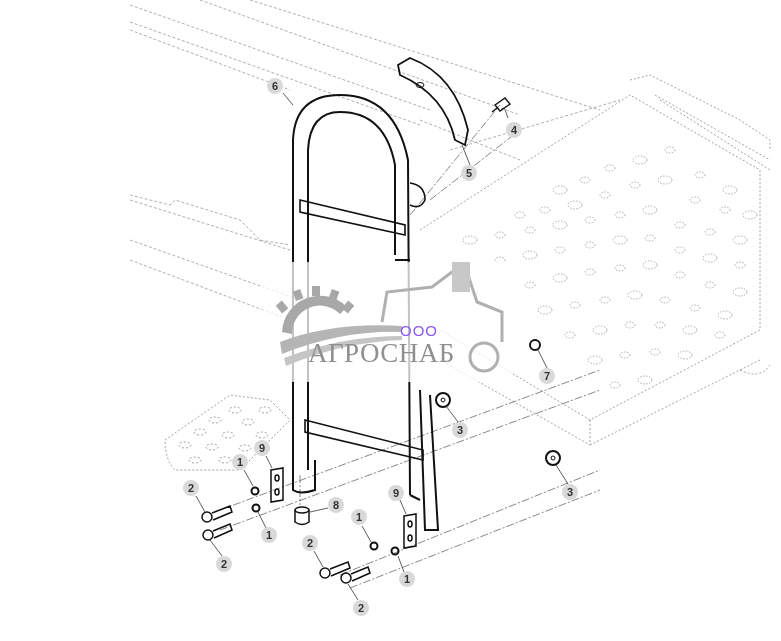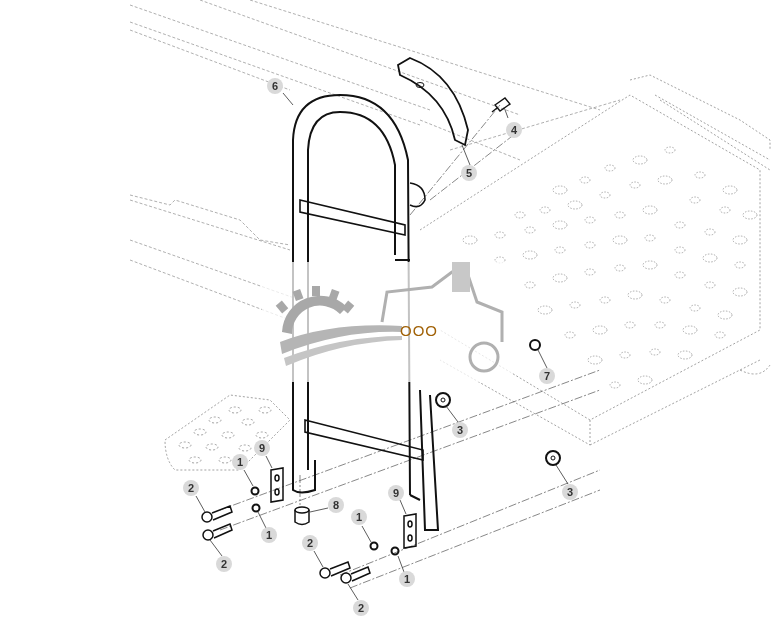--- a/index.html
+++ b/index.html
@@ -1,20 +1,20 @@
 <!DOCTYPE html>
 <html><head>
 <meta charset="utf-8">
 <style>
   html,body{margin:0;padding:0;background:#fff;}
   body{width:781px;height:641px;overflow:hidden;position:relative;font-family:"Liberation Sans",sans-serif;}
   #canvas{position:absolute;left:0;top:0;width:781px;height:641px;}
   .callout{position:absolute;width:16px;height:16px;border-radius:50%;background:#d9d9d9;color:#333;font-size:11px;font-weight:bold;line-height:16px;text-align:center;}
   .watermark{position:absolute;left:262px;top:262px;width:250px;height:120px;pointer-events:none;}
-  .wm-ooo{position:absolute;left:138px;top:60px;font-size:15px;letter-spacing:1px;color:#a16207;font-family:"Liberation Sans",sans-serif;}
+  .wm-ooo{position:absolute;left:138px;top:60px;font-size:15px;letter-spacing:1px;color:#8b5cf6;font-family:"Liberation Sans",sans-serif;}
   .wm-name{position:absolute;left:46px;top:76px;font-size:27px;color:#8f8f8f;font-family:"Liberation Serif",serif;letter-spacing:0.5px;}
 </style>
 </head>
 <body>
 
 <svg id="canvas" viewBox="0 0 781 641" xmlns="http://www.w3.org/2000/svg">
 
   <g stroke="#9a9a9a" stroke-width="0.8" fill="none" stroke-dasharray="3,2">
     <line x1="130" y1="5" x2="430" y2="110"></line>
     <line x1="130" y1="22" x2="420" y2="125"></line>
@@ -260,13 +260,14 @@
     <path d="M18 80 Q70 60 140 64 L140 70 Q80 68 20 92 Z" fill="#b5b5b5"></path>
     <path d="M22 96 Q80 74 140 74 L140 78 Q80 80 24 104 Z" fill="#c5c5c5"></path>
 
     <g fill="none" stroke="#b0b0b0" stroke-width="3">
       <path d="M120 60 L125 30 L170 25 L190 10 L205 10 L215 40 L240 50 L240 80"></path>
       <rect x="190" y="0" width="18" height="30" fill="#c8c8c8" stroke="none"></rect>
       <circle cx="222" cy="95" r="14"></circle>
     </g>
   </svg>
   <div class="wm-ooo">ООО</div>
+  <div class="wm-name">АГРОСНАБ</div>
 </div>
 
 </body></html>

